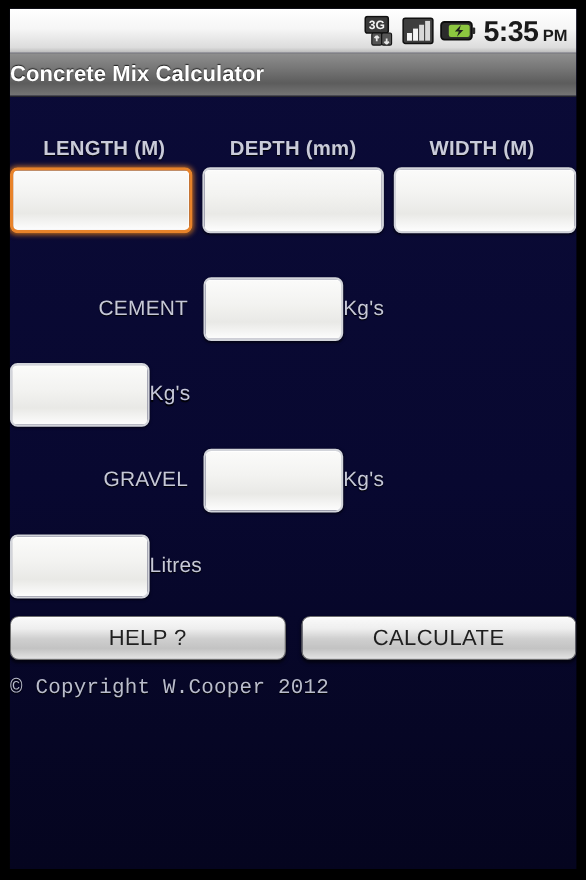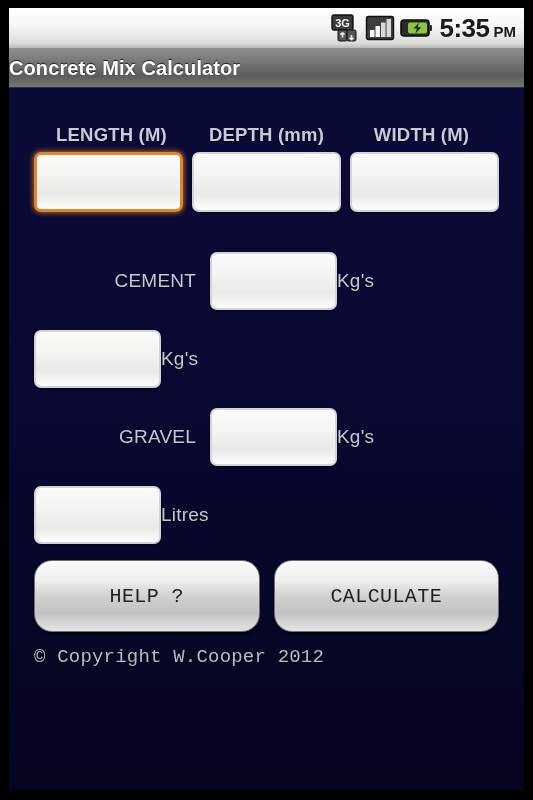--- a/index.html
+++ b/index.html
@@ -77,21 +77,21 @@
     color:#ffffff;
     font-size:20px;
     font-weight:bold;
     text-shadow:0 -1px 1px rgba(0,0,0,.75);
     letter-spacing:.1px;
   }
 
   
   #content {
     position:relative;
-    padding:0 25px;
+    padding:0 0;
   }
 
   
   #dim-labels {
     display:flex;
     margin-top:36px;
   }
   #dim-labels .lbl {
     flex:1;
     text-align:center;
@@ -161,33 +161,33 @@
   }
 
   
   #buttons {
     display:flex;
     gap:14px;
     margin-top:2px;
   }
   .btn {
     flex:1;
-    height:72px;
-    border-radius:18px;
+    height:40px;
+    border-radius:8px;
     border:1px solid #6e6e6e;
     background:linear-gradient(180deg,#fafafa 0%,#eeeeee 28%,#cfcfcf 52%,#c3c3c3 75%,#e4e4e4 100%);
     box-shadow:0 2px 3px rgba(0,0,0,.6), inset 0 1px 0 rgba(255,255,255,.95);
     color:#1f1f1f;
     font-size:20px;
     letter-spacing:.4px;
     display:flex;
     align-items:center;
     justify-content:center;
     cursor:pointer;
-    font-family:Liberation Mono, monospace;
+    font-family:Liberation Sans, sans-serif;
   }
 
   
   #copyright {
     margin-top:14px;
     text-align:left;
     color:#b9bccd;
     font-size:19px;
     letter-spacing:.2px;
     text-shadow:0 1px 1px #000;

